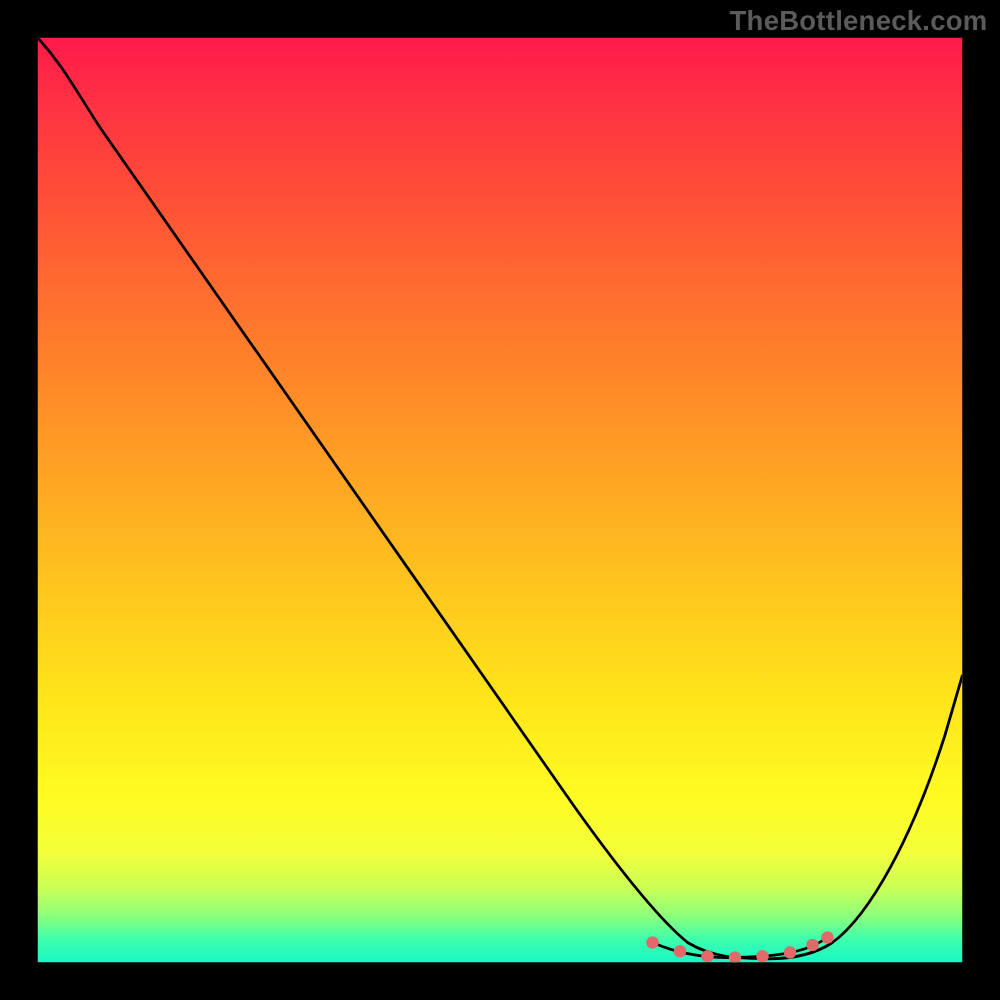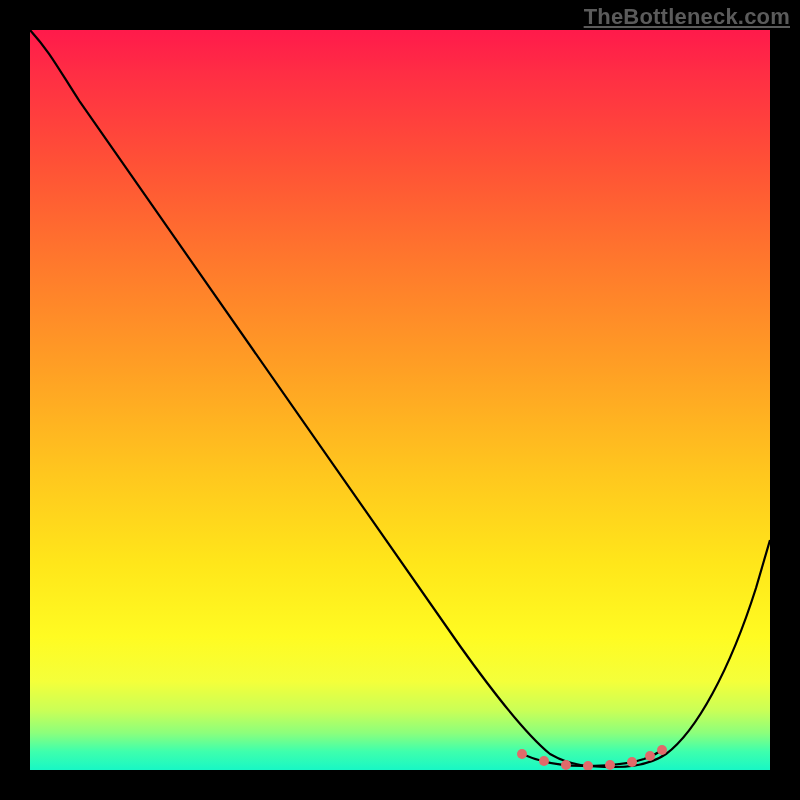--- a/index.html
+++ b/index.html
@@ -13,21 +13,20 @@
   .watermark {
     position: absolute;
     top: 4px;
     right: 10px;
     font-family: Arial, Helvetica, sans-serif;
     font-size: 22px;
     font-weight: 600;
     color: #5b5b5b;
     letter-spacing: 0.2px;
     z-index: 10;
-    text-decoration: underline;
   }
   .plot {
     position: absolute;
     left: 30px;
     top: 30px;
     width: 740px;
     height: 740px;
     overflow: hidden;
   }
   .gradient {

